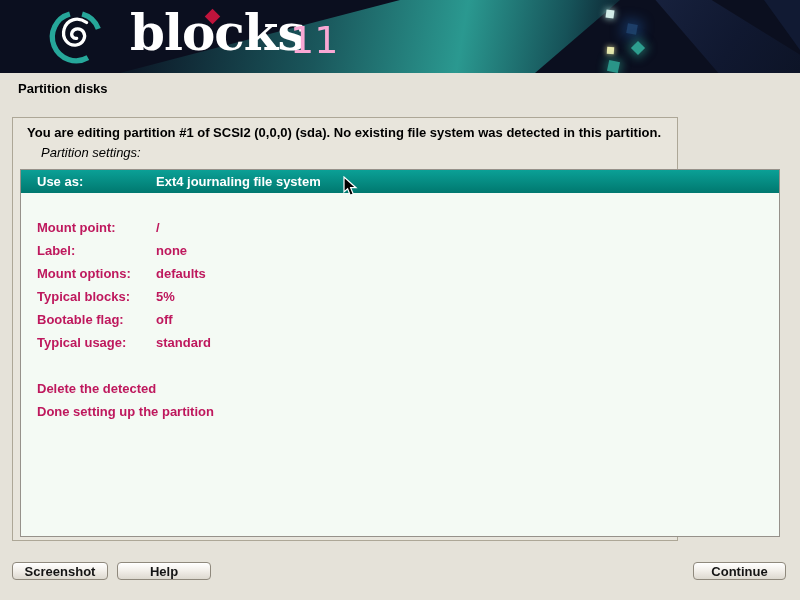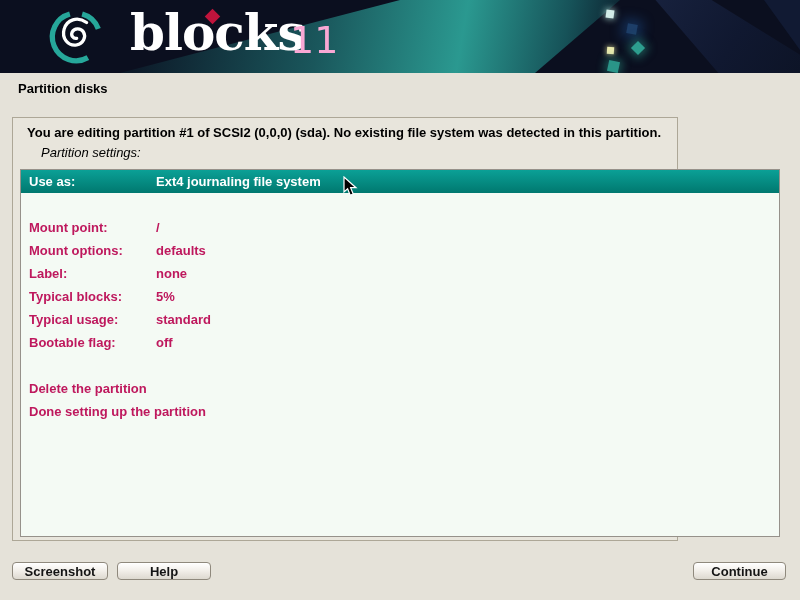--- a/index.html
+++ b/index.html
@@ -74,21 +74,21 @@
     font-size:13px; font-style:italic; color:#000;margin-left:12px;
   }
   .listbox {
     position:absolute; left:7px; top:51px; width:760px; height:368px;
     border:1px solid #96918a; background:#f4faf4; overflow:hidden;
   }
   .row {
     height:23px; display:flex; align-items:center;
     font-size:13px; font-weight:bold; color:#be185d; cursor:default;
   }
-  .row .lbl { padding-left:8px; width:135px; flex:0 0 135px; white-space:nowrap; }
+  .row .lbl { padding-left:16px; width:135px; flex:0 0 135px; white-space:nowrap; }
   .row .val { white-space:nowrap; }
   .row.selected {
     background:linear-gradient(#0ba096, #00786f);
     color:#ffffff;
   }
 
   
   .btn {
     position:absolute; top:562px; height:18px;
     border:1px solid #8f897d; border-radius:4px;
@@ -142,45 +142,45 @@
   </div>
       <div class="row">
     <span class="lbl"></span>
     <span class="val"></span>
   </div>
       <div class="row">
     <span class="lbl">Mount point:</span>
     <span class="val">/</span>
   </div>
       <div class="row">
+    <span class="lbl">Label:</span>
+    <span class="val">none</span>
+  </div>
+      <div class="row">
     <span class="lbl">Mount options:</span>
     <span class="val">defaults</span>
-  </div>
-      <div class="row">
-    <span class="lbl">Label:</span>
-    <span class="val">none</span>
   </div>
       <div class="row">
     <span class="lbl">Typical blocks:</span>
     <span class="val">5%</span>
   </div>
       <div class="row">
+    <span class="lbl">Bootable flag:</span>
+    <span class="val">off</span>
+  </div>
+      <div class="row">
     <span class="lbl">Typical usage:</span>
     <span class="val">standard</span>
-  </div>
-      <div class="row">
-    <span class="lbl">Bootable flag:</span>
-    <span class="val">off</span>
   </div>
       <div class="row">
     <span class="lbl"></span>
     <span class="val"></span>
   </div>
       <div class="row">
-    <span class="lbl">Delete the partition</span>
+    <span class="lbl">Delete the detected</span>
     <span class="val"></span>
   </div>
       <div class="row">
     <span class="lbl">Done setting up the partition</span>
     <span class="val"></span>
   </div>
     </div>
 </div>
 
 <button class="btn btn-screenshot">Screenshot</button>

